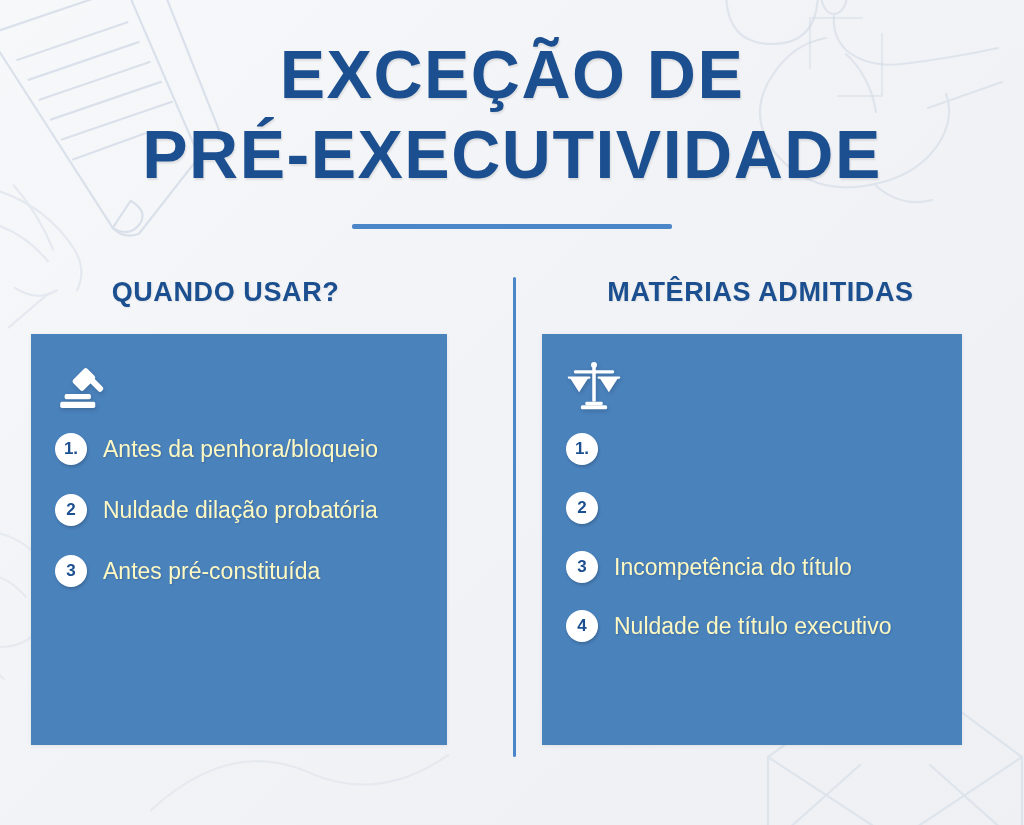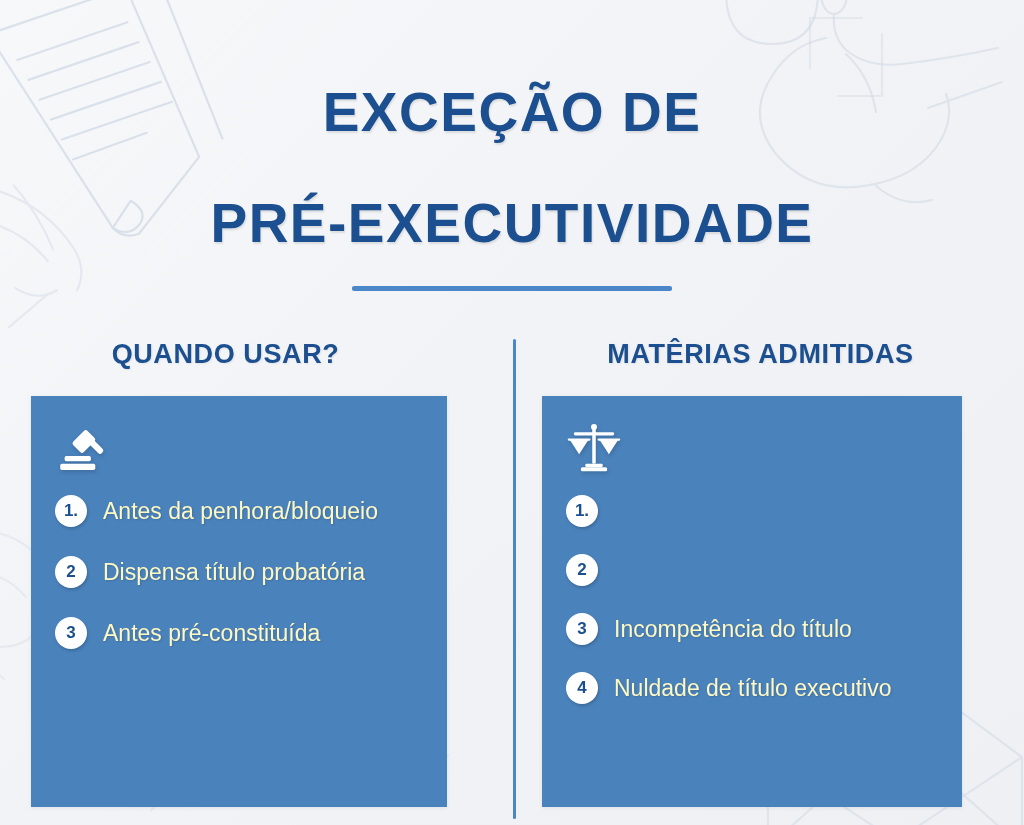--- a/index.html
+++ b/index.html
@@ -52,25 +52,24 @@
   }
 
   .title-block {
     padding-top: 34px;
     text-align: center;
   }
   .title-line {
     display: block;
     color: #1b4f8f;
     font-weight: 700;
-    font-size: 55px;
+    font-size: 68px;
     line-height: 1.18;
     letter-spacing: 1.5px;
     text-shadow: 1px 2px 2px rgba(0,0,0,.10);
-    margin-top: 46px;
   }
 
   .title-rule {
     width: 320px;
     height: 5px;
     margin: 30px auto 0;
     background: #4a86c8;
     border-radius: 2px;
   }
 
@@ -246,21 +245,21 @@
           </svg>
         </div>
 
         <ul class="item-list">
           <li class="item">
             <span class="badge">1.</span>
             <span class="item-text">Antes da penhora/bloqueio</span>
           </li>
           <li class="item">
             <span class="badge">2</span>
-            <span class="item-text">Dispensa título probatória</span>
+            <span class="item-text">Nuldade dilação probatória</span>
           </li>
           <li class="item">
             <span class="badge">3</span>
             <span class="item-text">Antes pré-constituída</span>
           </li>
         </ul>
       </div>
     </div>
 
     <div class="column right">

